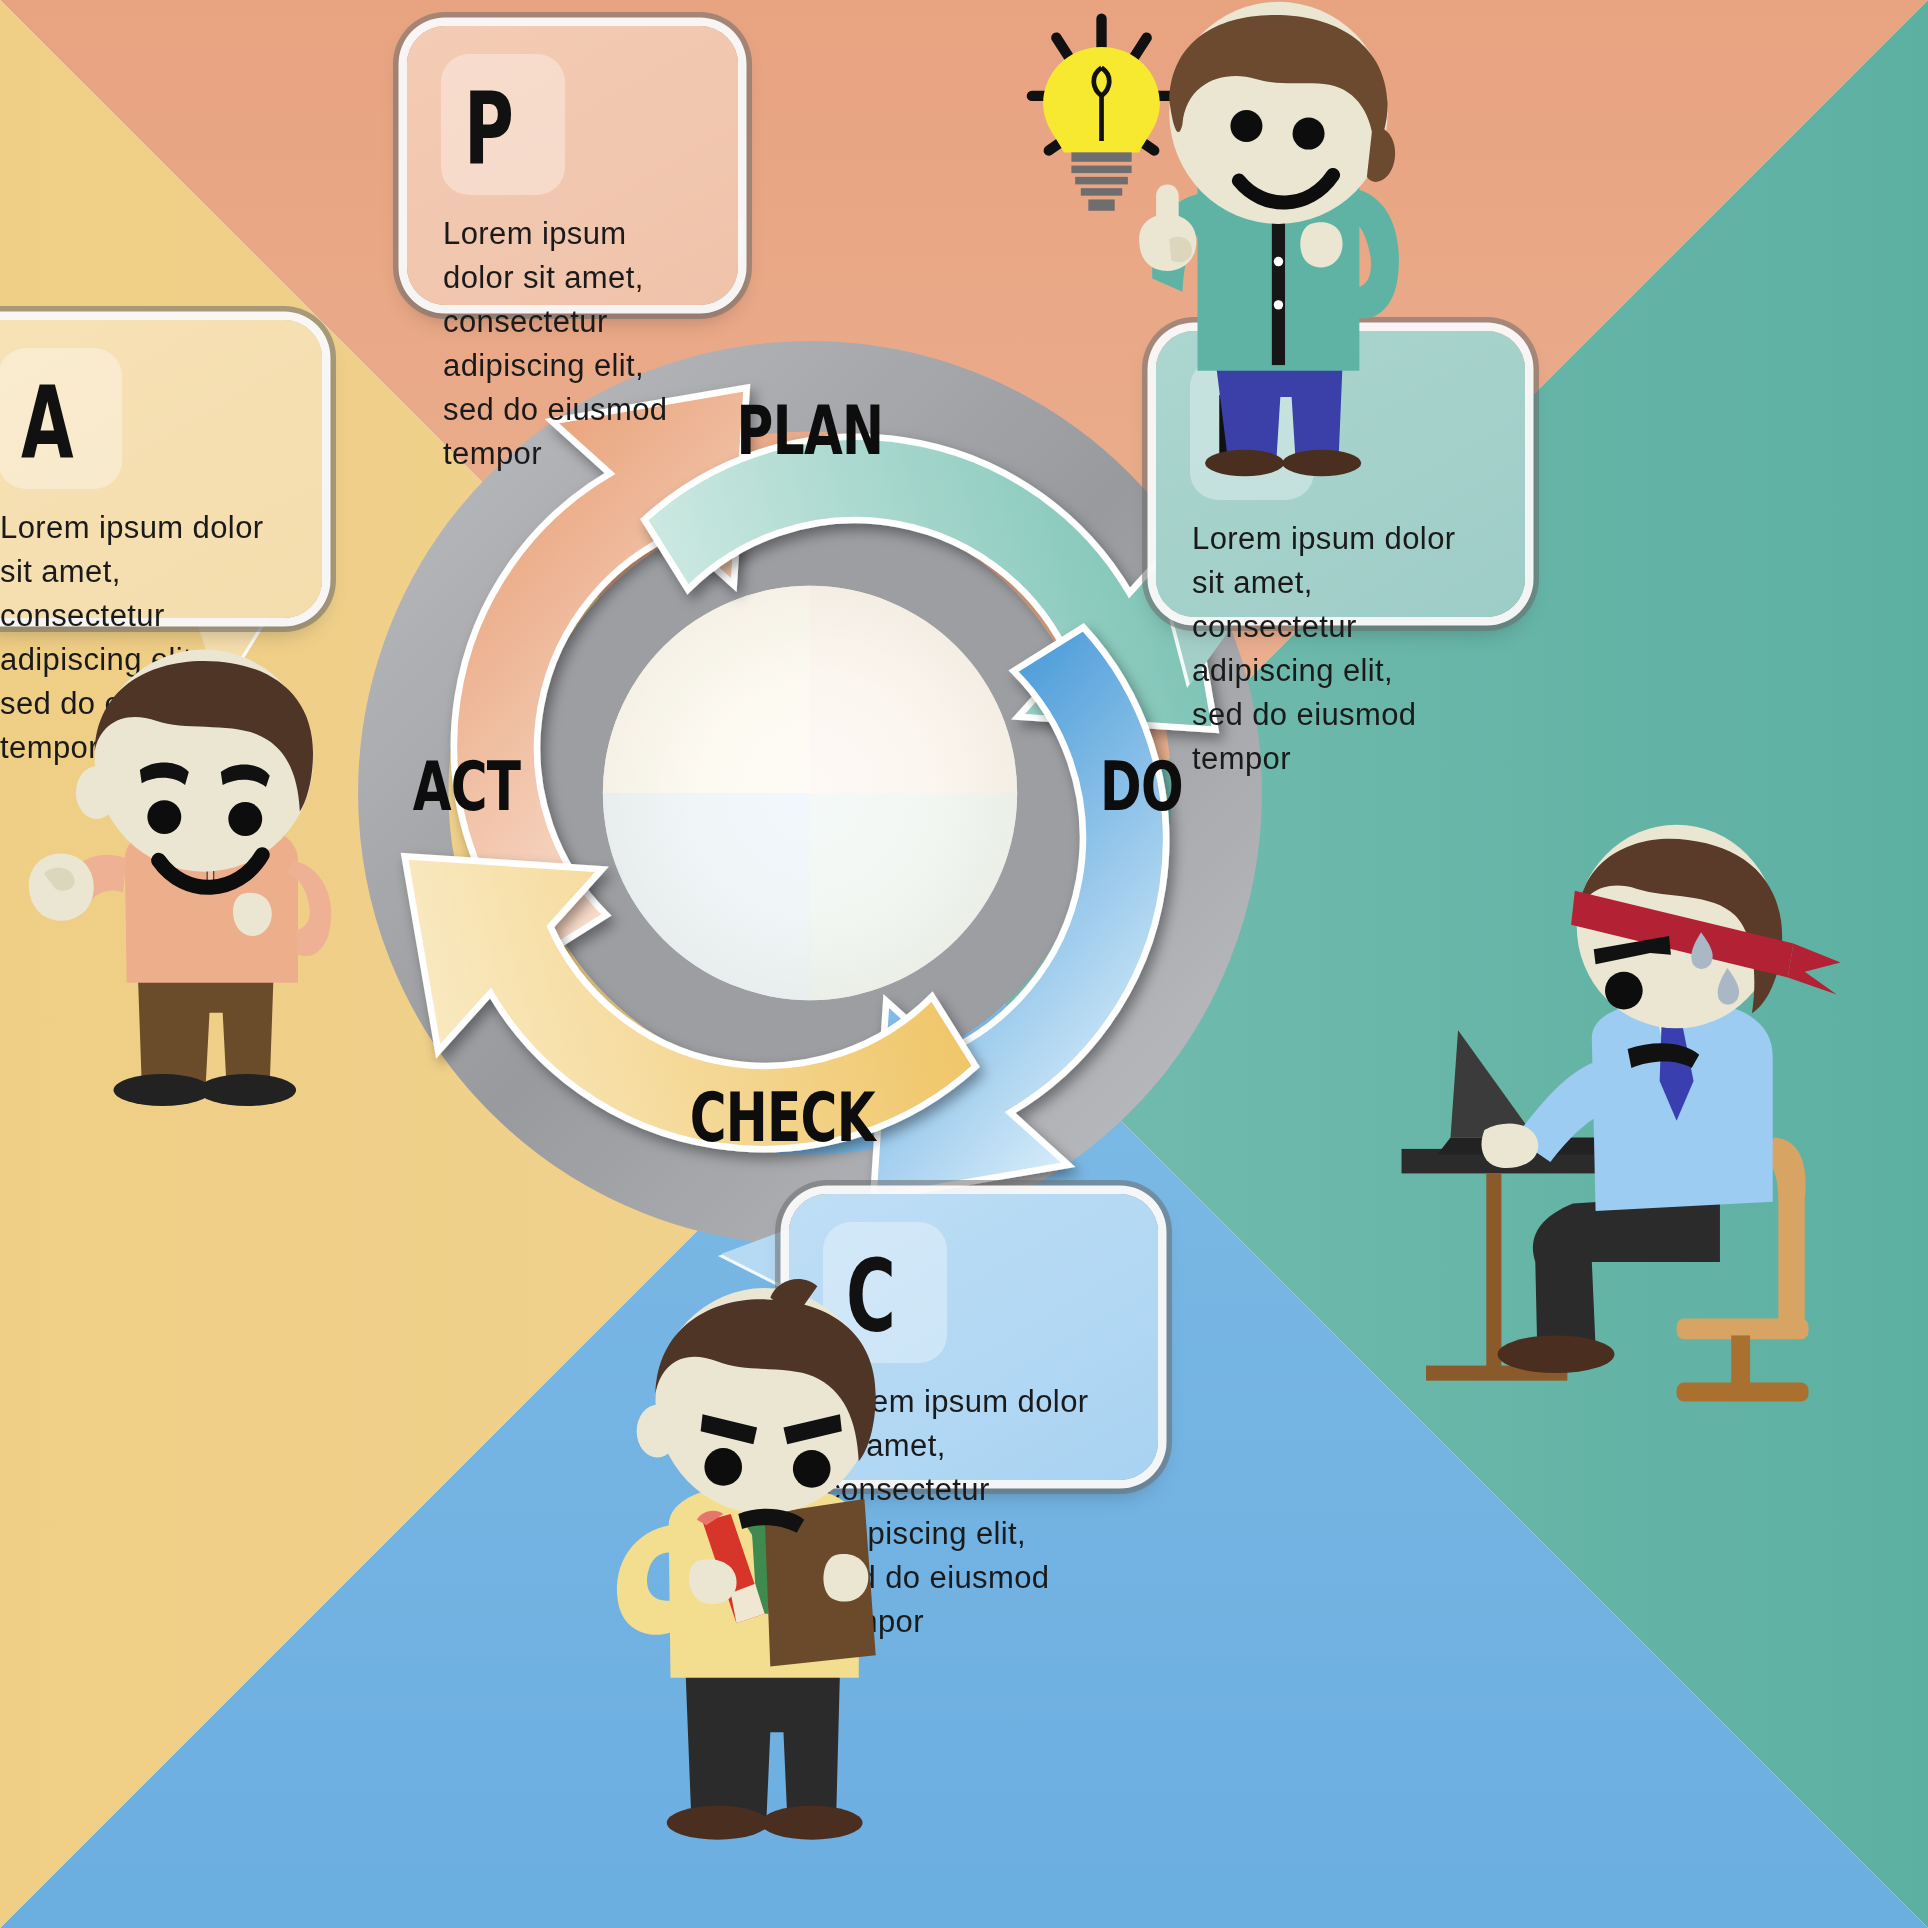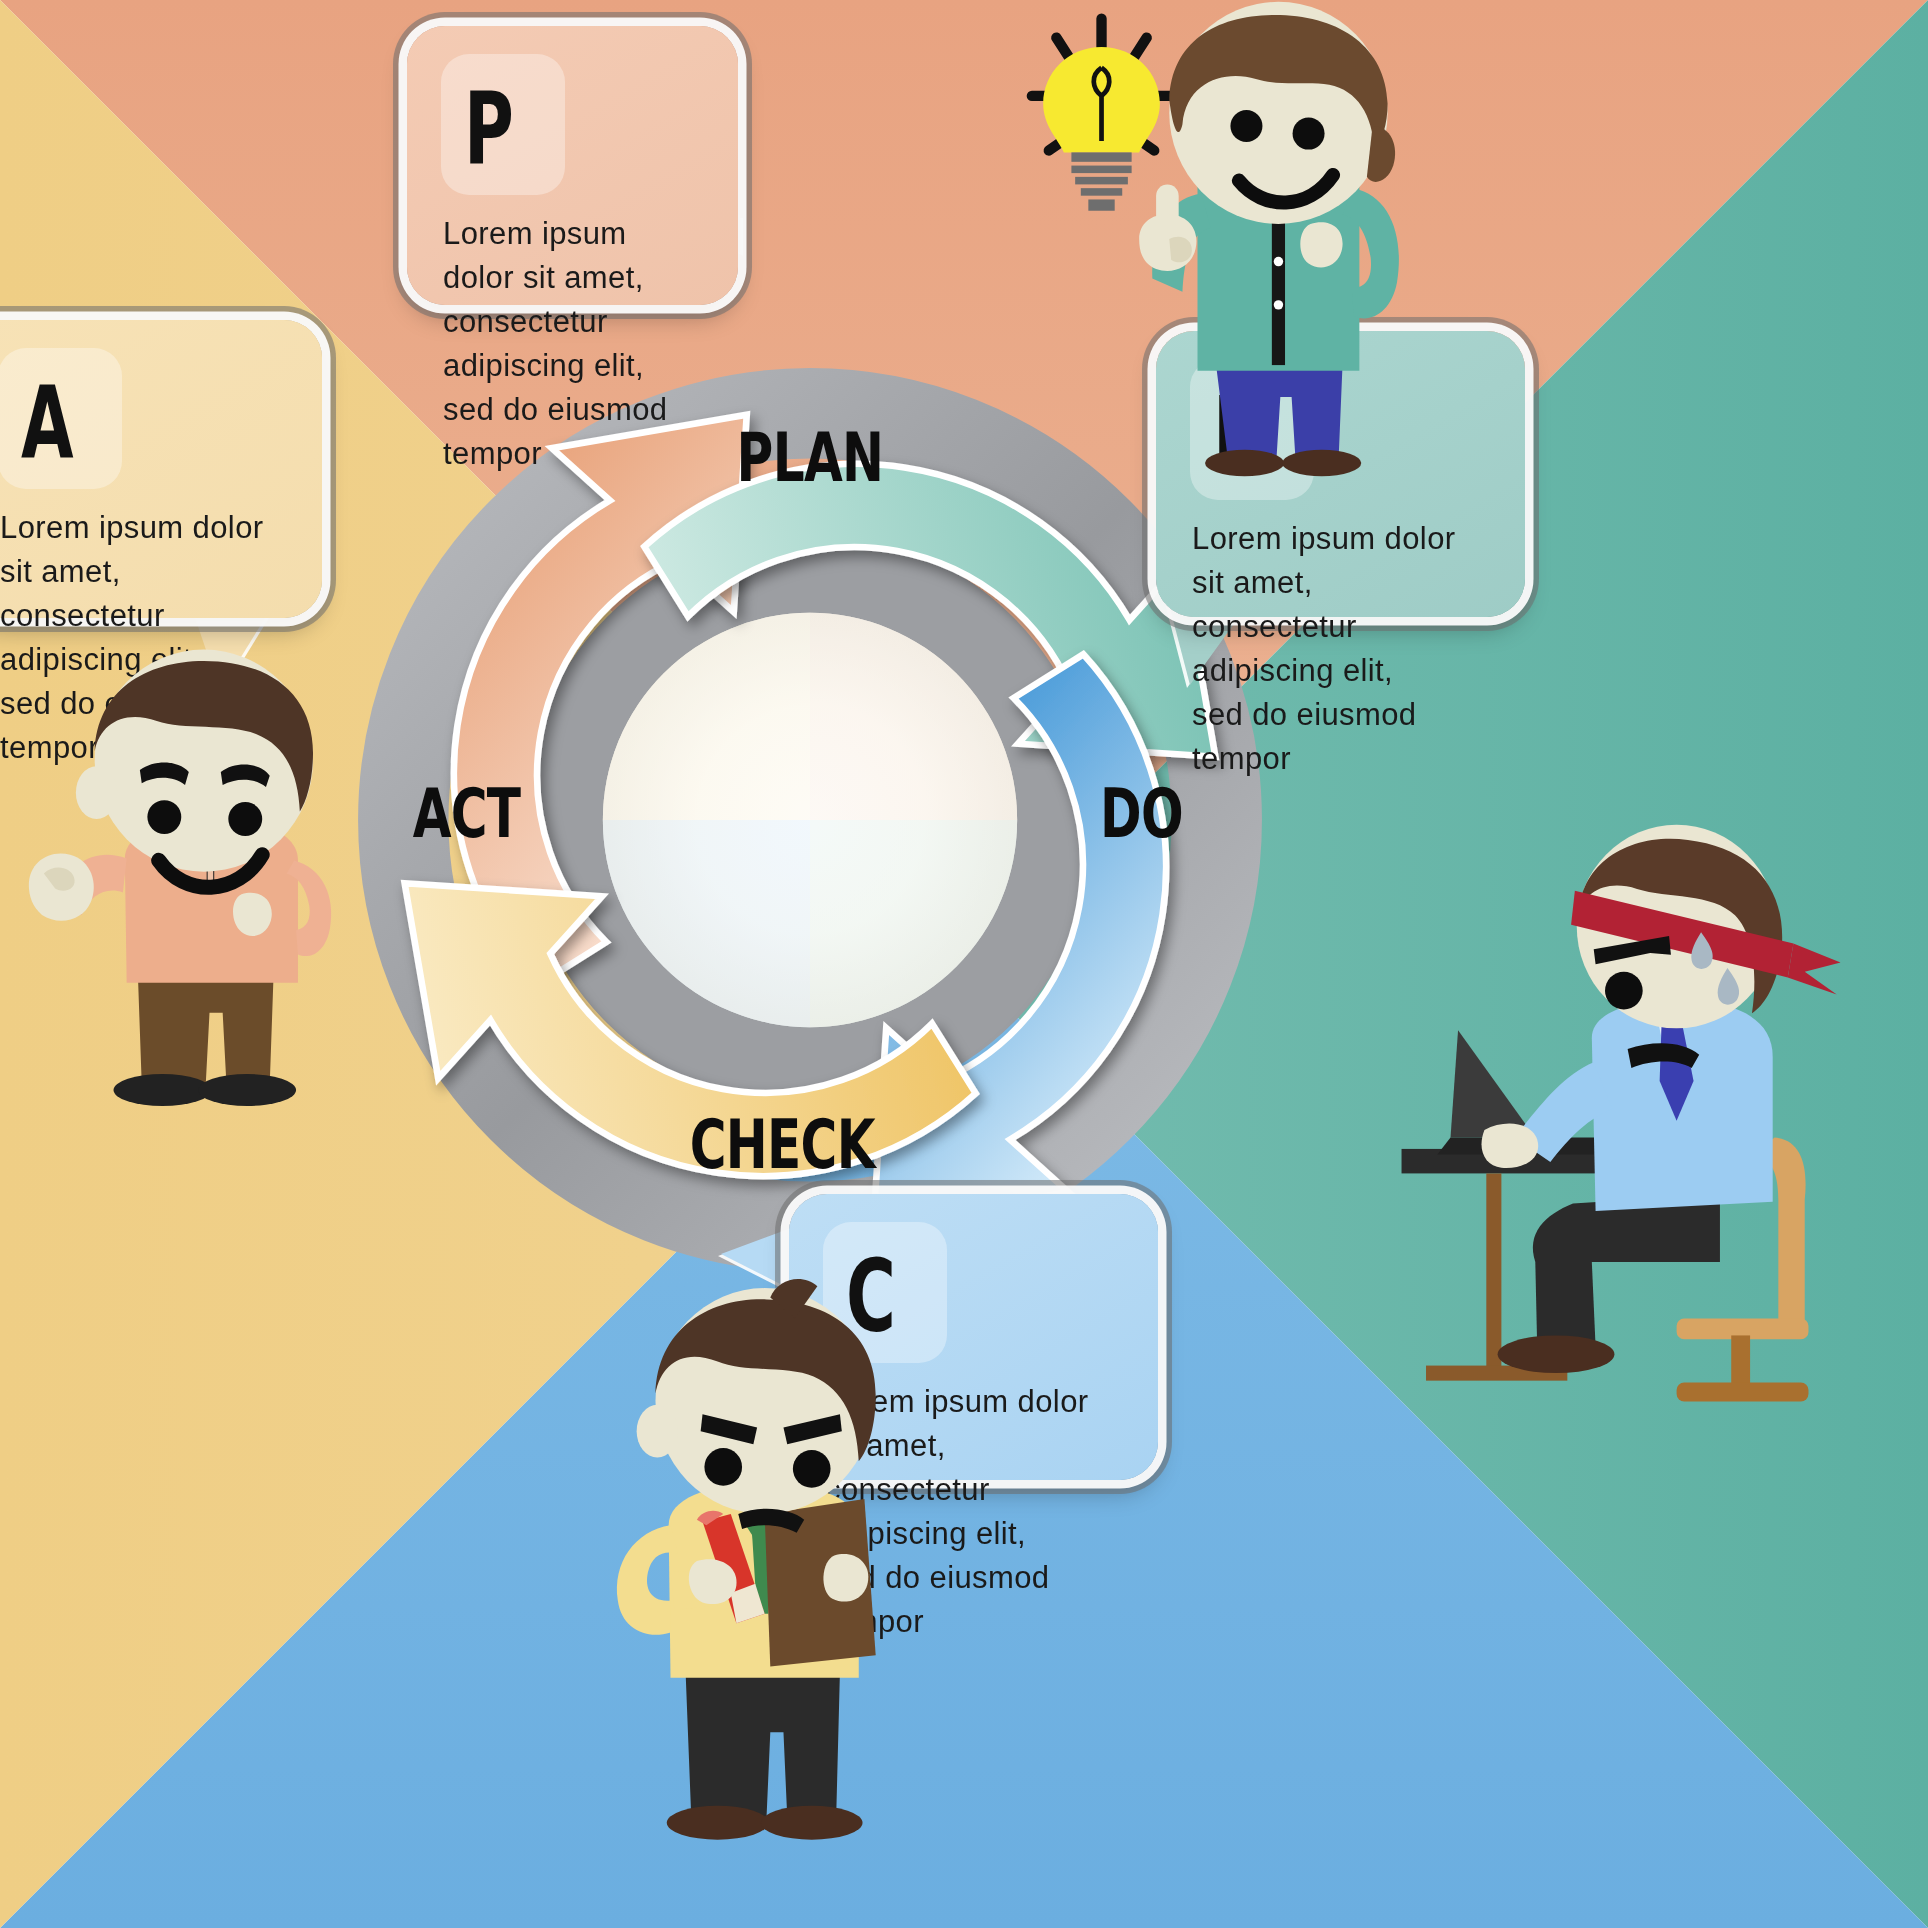--- a/index.html
+++ b/index.html
@@ -11,21 +11,21 @@
   .q-top{background:linear-gradient(180deg,#E8A381 0%,#F0C5A8 100%);
          clip-path:polygon(0 0,1928px 0,964px 964px);}
   .q-right{background:linear-gradient(90deg,#8CC9BC 0%,#5CB0A2 100%);
          clip-path:polygon(1928px 0,1928px 1928px,964px 964px);}
   .q-bottom{background:linear-gradient(0deg,#6BAEE0 0%,#8FC6EB 100%);
          clip-path:polygon(0 1928px,1928px 1928px,964px 964px);}
   .q-left{background:linear-gradient(270deg,#F2D79A 0%,#EFCE85 100%);
          clip-path:polygon(0 0,0 1928px,964px 964px);}
 
   
-  #wheel{position:absolute;left:311px;top:321px;width:998px;height:998px;}
+  #wheel{position:absolute;left:311px;top:294px;width:998px;height:998px;}
   #wheel svg{display:block;width:998px;height:998px;}
   .cyclabel{font-family:"DejaVu Sans", sans-serif;font-weight:bold;
             font-size:72px;letter-spacing:-1px;fill:#0d0d0d;
             transform:scaleX(.74);transform-box:fill-box;transform-origin:center;}
 
   
   .bubble{position:absolute;border-radius:38px;padding:32px 36px 38px 36px;
           box-sizing:border-box;
           box-shadow:0 0 0 8.5px rgba(255,255,255,.92),
                      0 0 0 14px rgba(110,110,110,.55),

